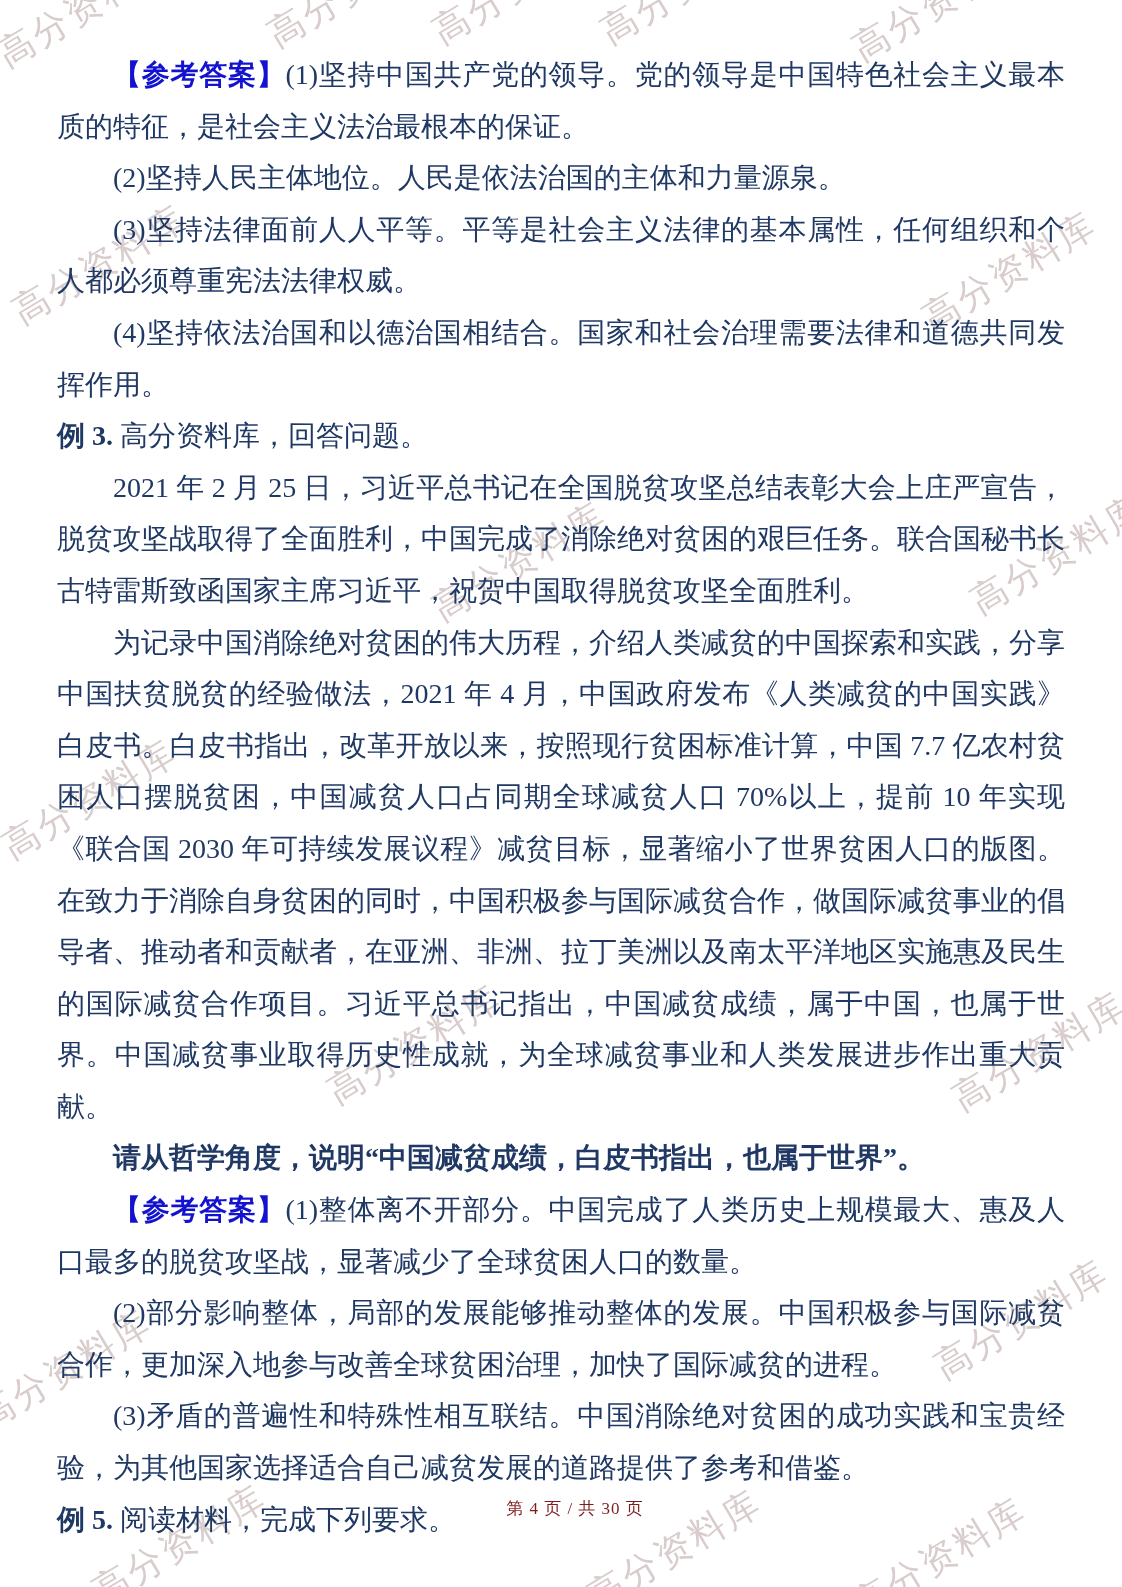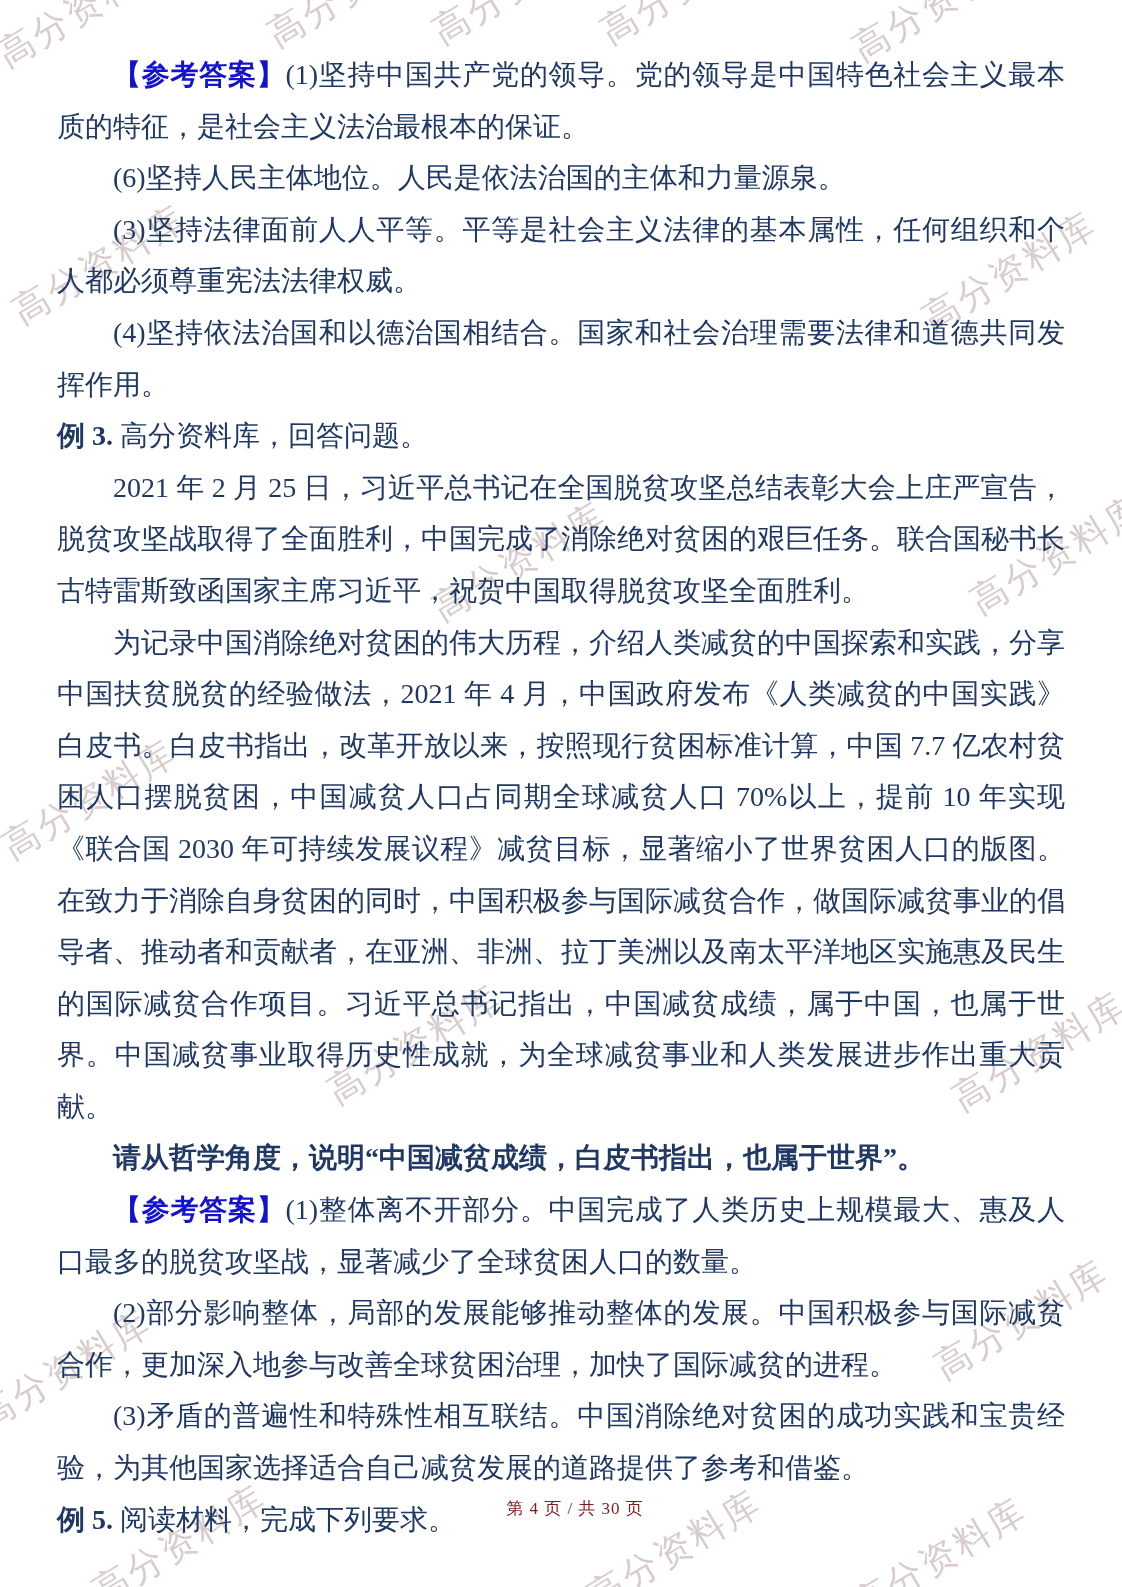--- a/index.html
+++ b/index.html
@@ -76,21 +76,21 @@
     <div class="wm" style="left:1022px;top:1320px;">高分资料库</div>
     <div class="wm" style="left:180px; top:1545px;">高分资料库</div>
     <div class="wm" style="left:675px; top:1550px;">高分资料库</div>
     <div class="wm" style="left:940px; top:1558px;">高分资料库</div>
   </div>
 
   <div class="content">
 
     <p class="para"><span class="lbl-answer">【参考答案】</span><span>(1)坚持中国共产党的领导。党的领导是中国特色社会主义最本质的特征，是社会主义法治最根本的保证。</span></p>
 
-    <p class="para"><span>(6)坚持人民主体地位。人民是依法治国的主体和力量源泉。</span></p>
+    <p class="para"><span>(2)坚持人民主体地位。人民是依法治国的主体和力量源泉。</span></p>
 
     <p class="para"><span>(3)坚持法律面前人人平等。平等是社会主义法律的基本属性，任何组织和个人都必须尊重宪法法律权威。</span></p>
 
     <p class="para"><span>(4)坚持依法治国和以德治国相结合。国家和社会治理需要法律和道德共同发挥作用。</span></p>
 
     <p class="para flush"><span class="lbl-example">例 3.</span><span> 高分资料库，回答问题。</span></p>
 
     <p class="para"><span>2021 年 2 月 25 日，习近平总书记在全国脱贫攻坚总结表彰大会上庄严宣告，脱贫攻坚战取得了全面胜利，中国完成了消除绝对贫困的艰巨任务。联合国秘书长古特雷斯致函国家主席习近平，祝贺中国取得脱贫攻坚全面胜利。</span></p>
 
     <p class="para"><span>为记录中国消除绝对贫困的伟大历程，介绍人类减贫的中国探索和实践，分享中国扶贫脱贫的经验做法，2021 年 4 月，中国政府发布《人类减贫的中国实践》白皮书。白皮书指出，改革开放以来，按照现行贫困标准计算，中国 7.7 亿农村贫困人口摆脱贫困，中国减贫人口占同期全球减贫人口 70%以上，提前 10 年实现《联合国 2030 年可持续发展议程》减贫目标，显著缩小了世界贫困人口的版图。在致力于消除自身贫困的同时，中国积极参与国际减贫合作，做国际减贫事业的倡导者、推动者和贡献者，在亚洲、非洲、拉丁美洲以及南太平洋地区实施惠及民生的国际减贫合作项目。习近平总书记指出，中国减贫成绩，属于中国，也属于世界。中国减贫事业取得历史性成就，为全球减贫事业和人类发展进步作出重大贡献。</span></p>

